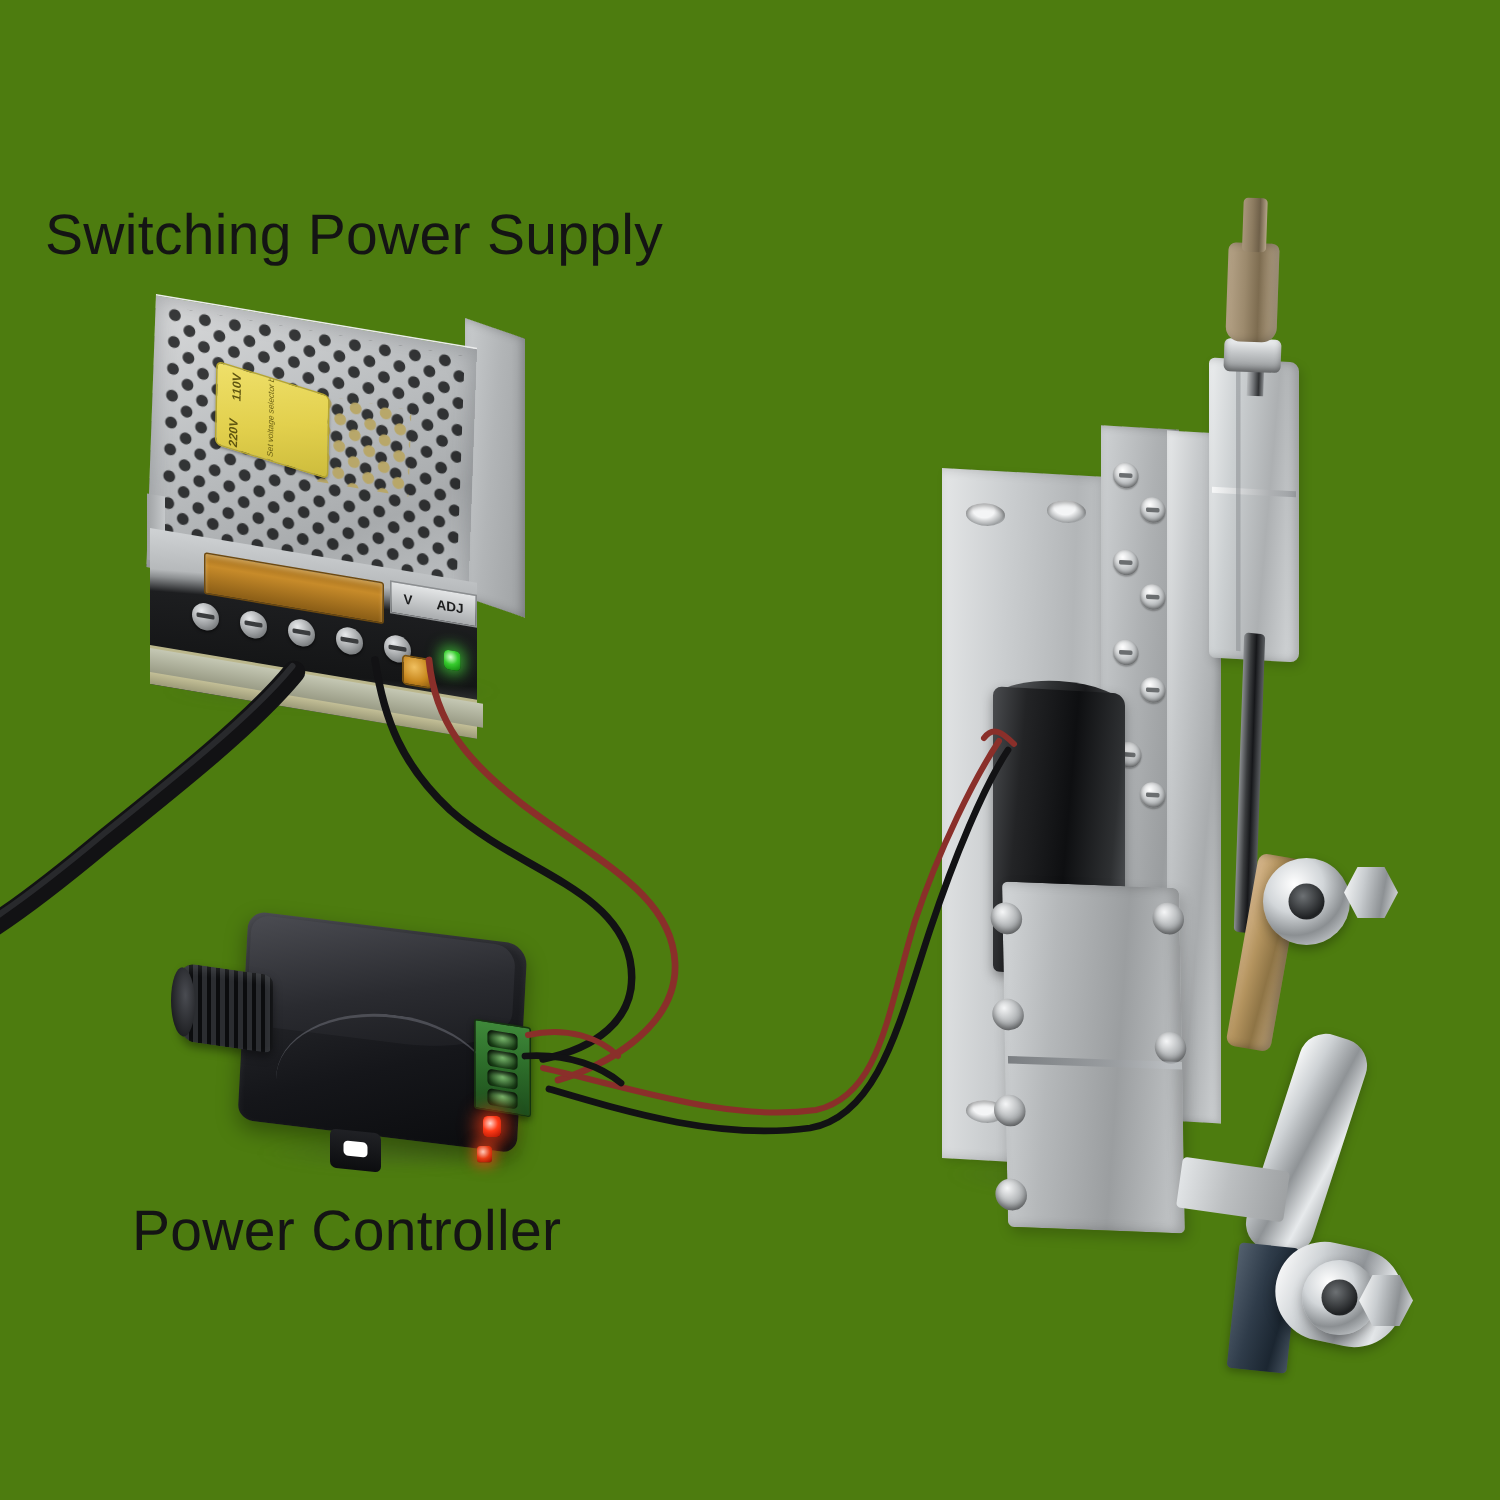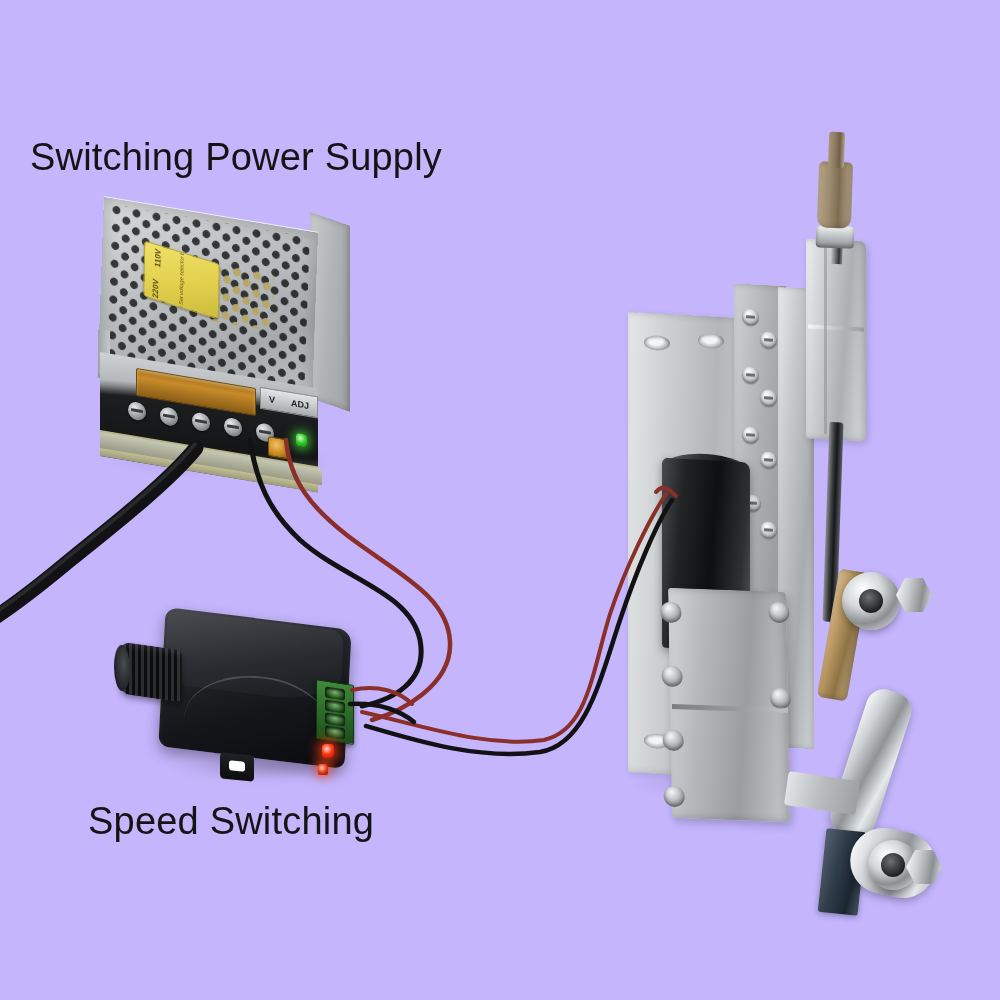--- a/index.html
+++ b/index.html
@@ -2,21 +2,21 @@
 <html><head>
 <meta charset="utf-8">
 <title>Reciprocating Linear Actuator Kit</title>
 <style>
   html,body{margin:0;padding:0;background:#ffffff;}
   body{
     width:1000px;height:1000px;overflow:hidden;
     font-family:"Liberation Sans","DejaVu Sans",sans-serif;
     position:relative;
   }
-  #stage{position:absolute;inset:0;background:#c4b5fd;}
+  #stage{position:absolute;inset:0;background:#4d7c0f;}
 
   
   .caption{
     position:absolute;color:#141414;
     font-family:"Liberation Sans","DejaVu Sans",sans-serif;
     font-weight:400;white-space:nowrap;letter-spacing:0.2px;
   }
   #lbl-psu{left:30px;top:136px;font-size:38px;}
   #lbl-ctrl{left:88px;top:800px;font-size:38px;}
 
@@ -370,21 +370,21 @@
     filter:blur(3px);
   }
 </style>
 </head>
 <body>
 
 <div id="stage">
 
   <div class="caption" id="lbl-psu">Switching Power Supply</div>
 
-  <div class="caption" id="lbl-ctrl">Speed Switching</div>
+  <div class="caption" id="lbl-ctrl">Power Controller</div>
 
   <div id="psu">
     <div class="shadow" style="left:10px;top:252px;width:230px;height:26px;"></div>
 
     <div class="psu-right"></div>
 
     <div class="psu-top">
       <div class="perf"></div>
       <div class="perf-warm"></div>
 

